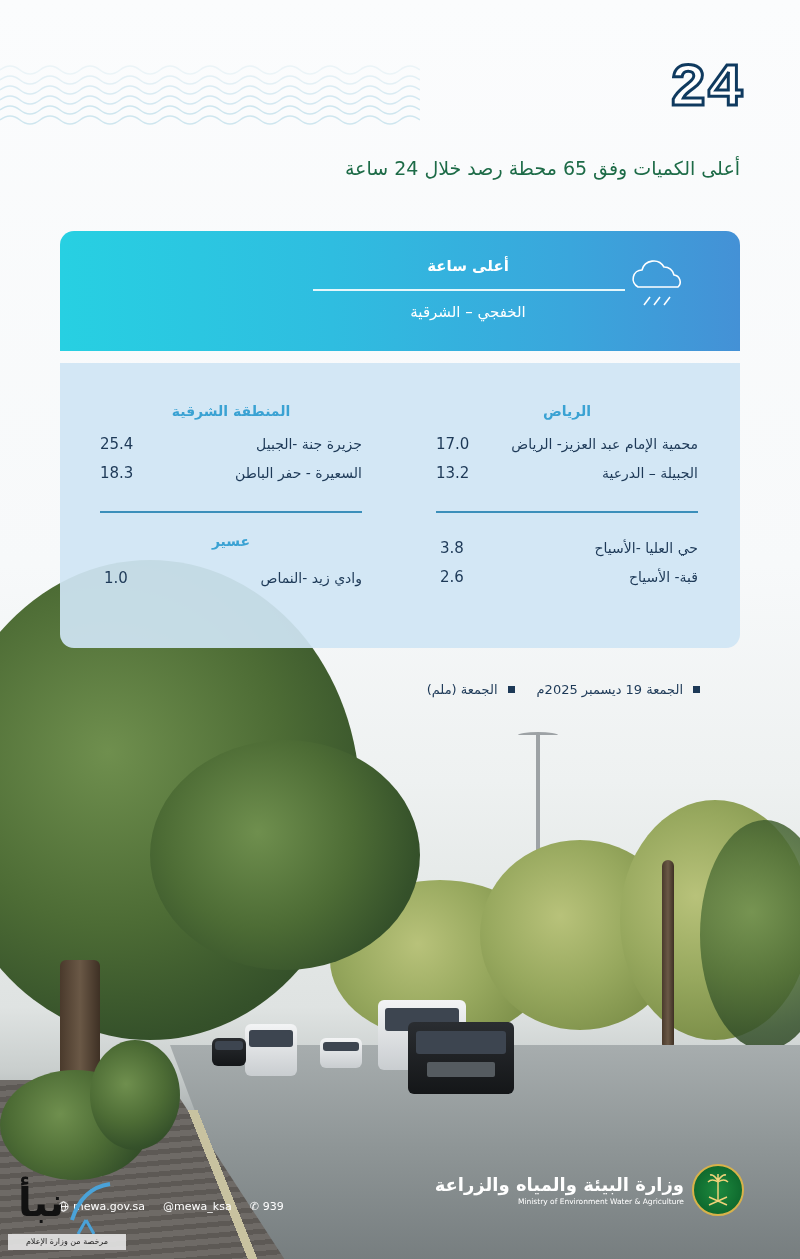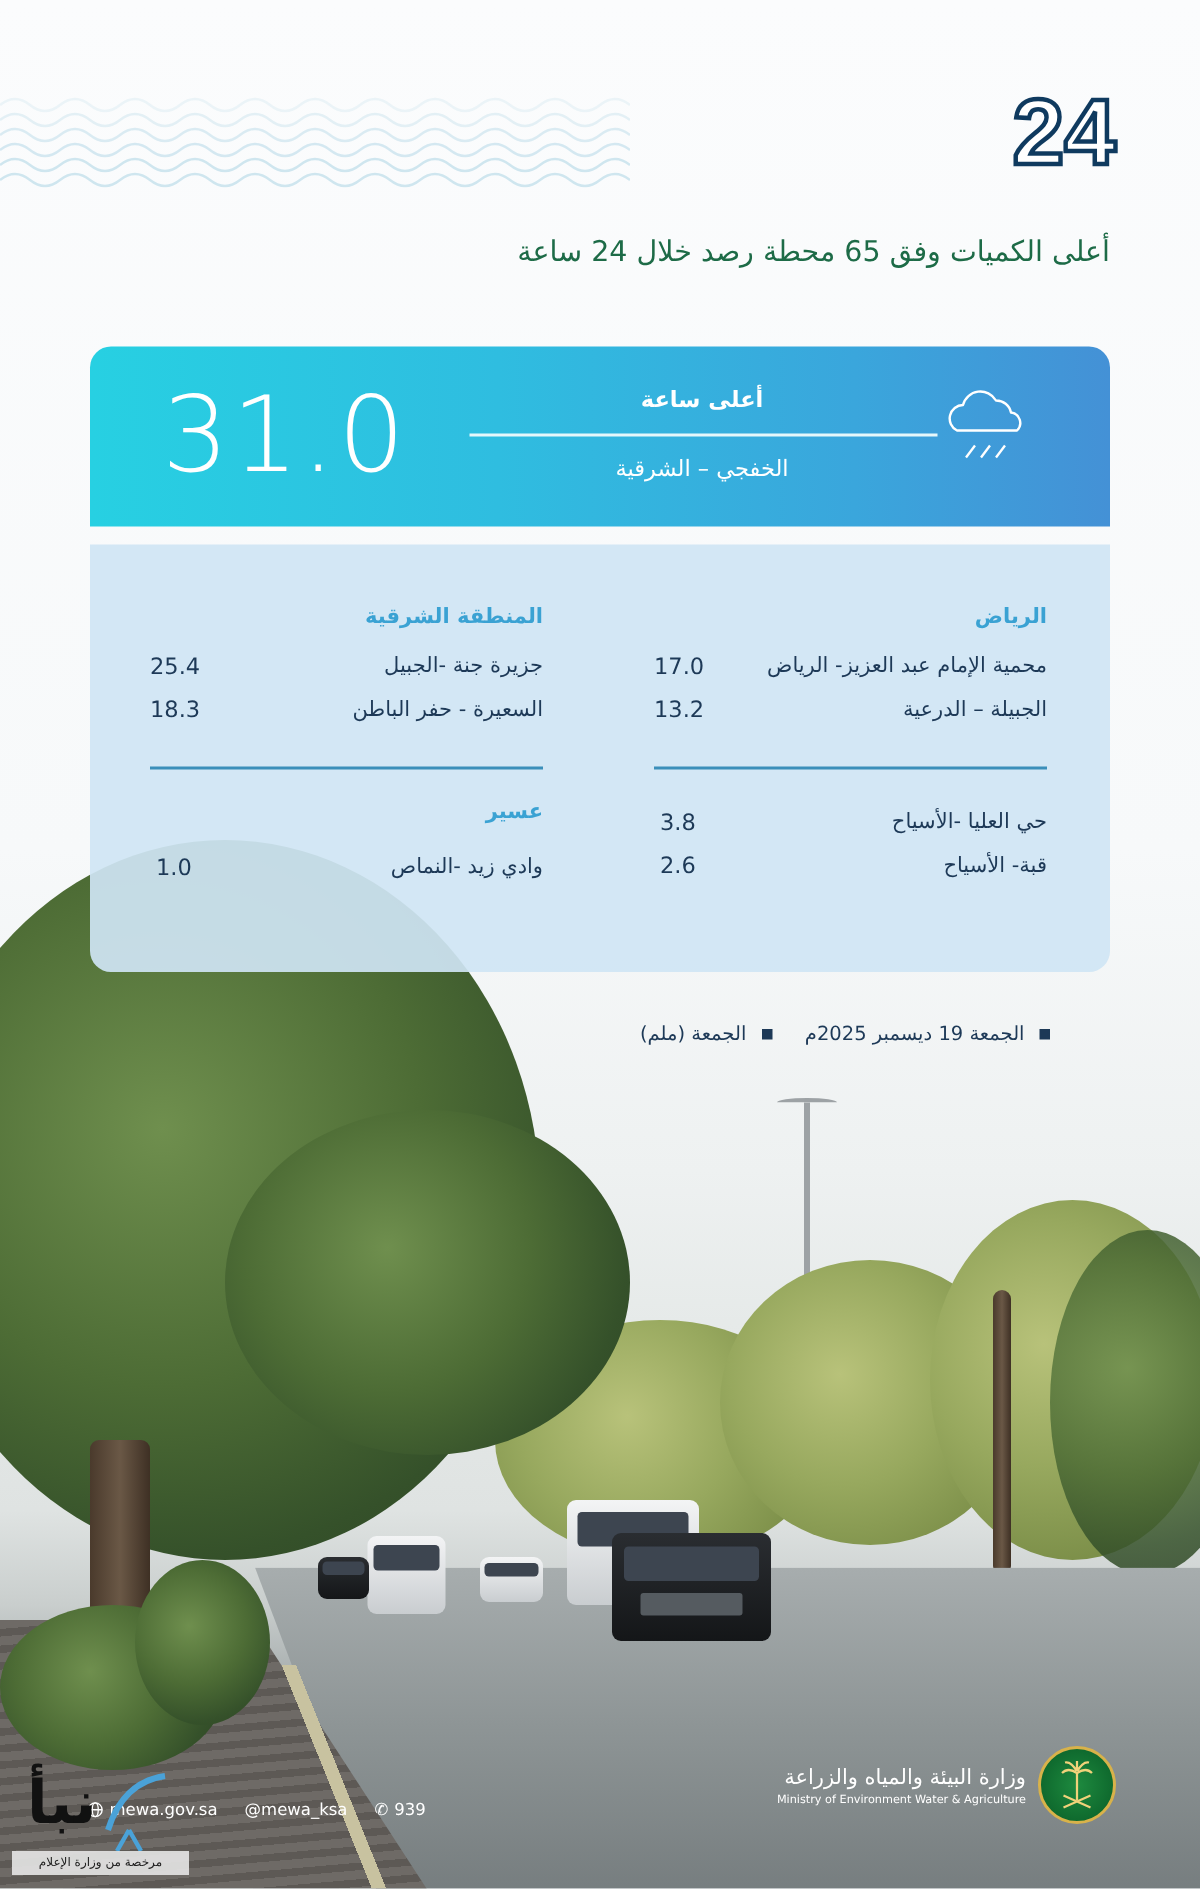--- a/index.html
+++ b/index.html
@@ -49,21 +49,21 @@
   .waves { position: absolute; left: 0; top: 58px; width: 420px; height: 72px; z-index: 2; }
   .title {
     position: absolute; right: 56px; top: 58px; z-index: 2;
     display: flex; align-items: center; direction: rtl; gap: 14px;
   }
   .title-word {
     font-family: "DejaVu Sans", sans-serif; font-weight: bold;
     font-size: 66px; color: #0f3a5f; letter-spacing: -1px; line-height: 1;
   }
   .title-num {
-    font-family: Liberation Sans, sans-serif; font-weight: bold;
+    font-family: Liberation Mono, monospace; font-weight: bold;
     font-size: 62px; line-height: 1; color: #ffffff;
     -webkit-text-stroke: 3px #0f3a5f;
   }
   .subtitle {
     position: absolute; right: 60px; top: 157px; z-index: 2;
     font-size: 19px; color: #1d6b47; font-weight: normal;
   }
 
   
   .highlight {
@@ -88,41 +88,41 @@
   }
   .rain-icon { position: absolute; left: 566px; top: 26px; width: 60px; height: 56px; }
 
   
   .panel {
     position: absolute; left: 60px; top: 363px; width: 680px; height: 285px; z-index: 3;
     background: rgba(207, 229, 244, 0.92);
     border-radius: 0 0 14px 14px;
   }
   .region { position: absolute; width: 262px; direction: rtl; }
-  .region-title { font-size: 14px; font-weight: bold; color: #3aa2d3; text-align: right; margin-bottom: 10px; }
+  .region-title { font-size: 14px; font-weight: bold; color: #3aa2d3; text-align: center; margin-bottom: 10px; }
   .row { display: flex; justify-content: space-between; align-items: center; height: 29px; }
   .row-name { font-size: 14px; color: #1d3957; }
   .row-val { font-size: 15px; color: #1d3957; direction: ltr; }
   .divider { position: absolute; height: 1.5px; background: #3b8fba; width: 262px; }
 
   
   .foot { position: absolute; right: 100px; top: 682px; z-index: 3; display: flex; gap: 22px; direction: rtl; align-items: center; }
   .foot-item { display: flex; align-items: center; gap: 10px; font-size: 13px; color: #1d3957; }
   .bullet { width: 7px; height: 7px; background: #1d3957; display: inline-block; }
 
   
   .contacts {
     position: absolute; left: 58px; top: 1200px; z-index: 4;
     display: flex; gap: 18px; direction: ltr; align-items: center;
     font-size: 11px; color: #ffffff;
   }
   .contact { display: flex; align-items: center; gap: 4px; }
   .ministry { position: absolute; right: 56px; top: 1164px; z-index: 4; display: flex; align-items: center; gap: 8px; direction: ltr; }
   .ministry-text { text-align: right; color: #ffffff; }
-  .ministry-ar { font-size: 14px; font-weight: normal; }
+  .ministry-ar { font-size: 18px; font-weight: bold; }
   .ministry-en { font-size: 7.5px; margin-top: 2px; }
   .emblem {
     width: 52px; height: 52px; border-radius: 50%;
     background: radial-gradient(circle, #1e8a3f 0%, #0f6a2e 70%);
     border: 2px solid #d8b24a;
     display: flex; align-items: center; justify-content: center;
   }
   .watermark { position: absolute; left: 8px; top: 1180px; width: 118px; height: 70px; z-index: 5; }
   .wm-text {
     position: absolute; left: 0; bottom: 0; width: 118px; height: 16px;
@@ -181,21 +181,20 @@
     <path d="M0 62 q10 -8 20 0 t20 0 t20 0 t20 0 t20 0 t20 0 t20 0 t20 0 t20 0 t20 0 t20 0 t20 0 t20 0 t20 0 t20 0 t20 0 t20 0 t20 0 t20 0 t20 0 t20 0"></path>
   </g>
 </svg>
 
 <div class="title">
   <span class="title-num">24</span>
 </div>
 <div class="subtitle">أعلى الكميات وفق 65 محطة رصد خلال 24 ساعة</div>
 
 <div class="highlight">
-  <div class="big-value">31.0</div>
   <div class="hl-label">أعلى ساعة</div>
   <div class="hl-line"></div>
   <div class="hl-location">الخفجي – الشرقية</div>
   <svg class="rain-icon" viewBox="0 0 60 56">
     <path d="M12 30 a9 9 0 0 1 4 -17 a12 12 0 0 1 22 -3 a10 10 0 0 1 10 8 a7 7 0 0 1 4 12 z" fill="none" stroke="#ffffff" stroke-width="1.6" stroke-linejoin="round"></path>
     <line x1="18" y1="48" x2="24" y2="40" stroke="#ffffff" stroke-width="1.6"></line>
     <line x1="28" y1="48" x2="34" y2="40" stroke="#ffffff" stroke-width="1.6"></line>
     <line x1="38" y1="48" x2="44" y2="40" stroke="#ffffff" stroke-width="1.6"></line>
   </svg>
 </div>

